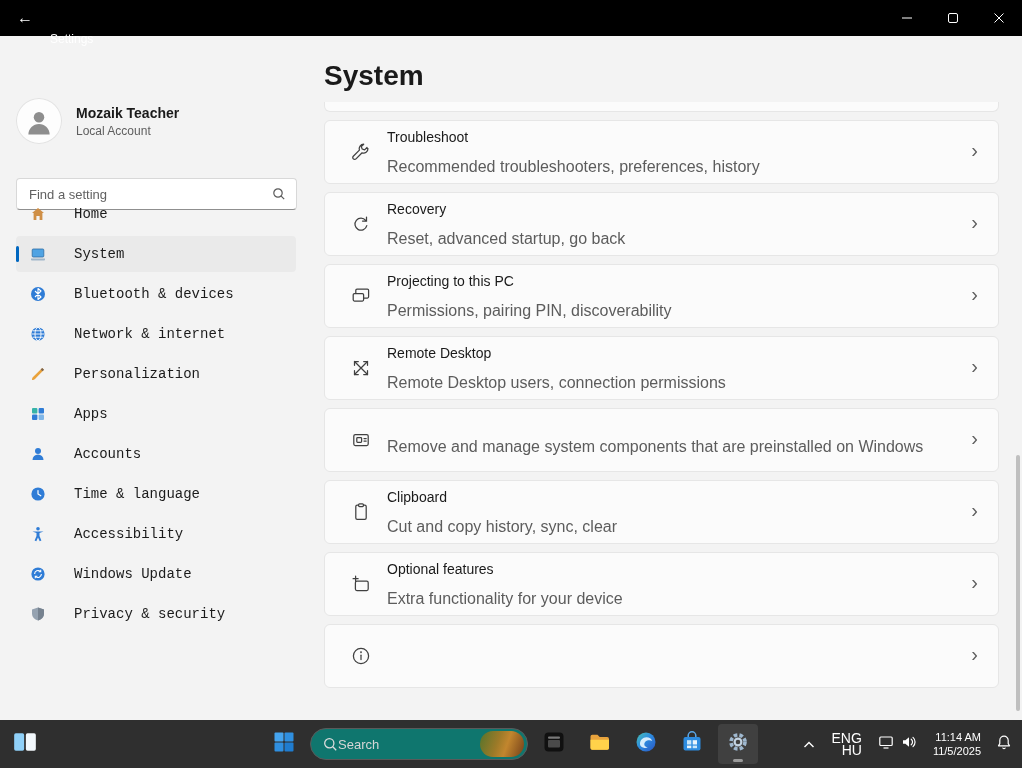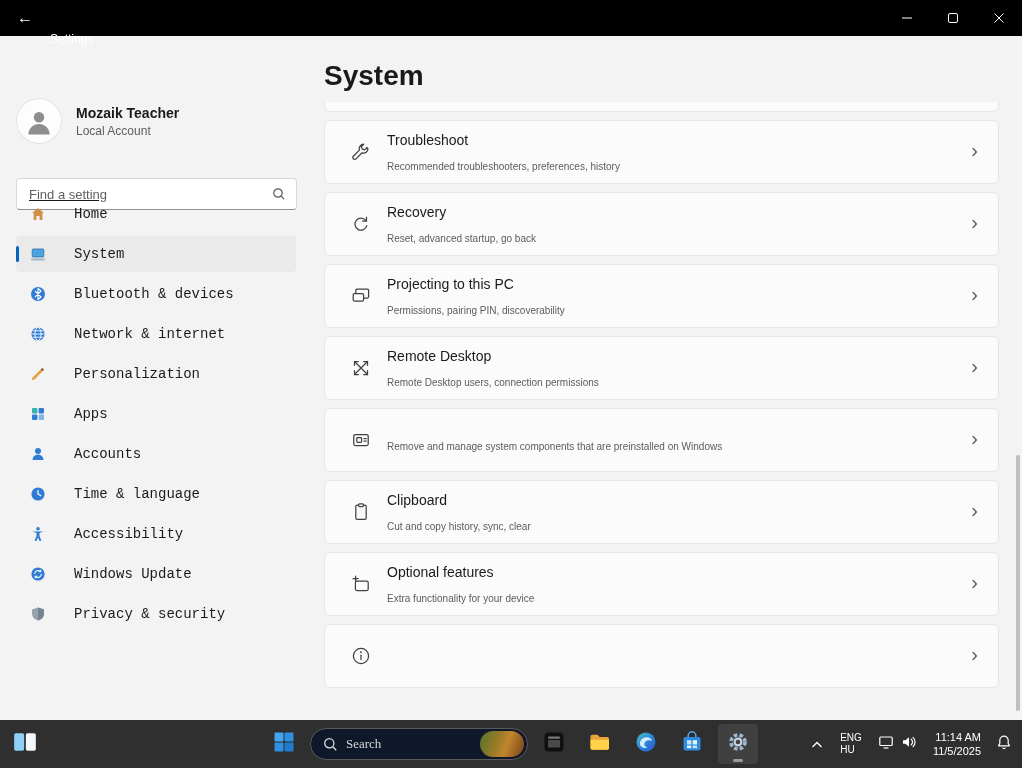--- a/index.html
+++ b/index.html
@@ -29,21 +29,21 @@
   .user-block { position:absolute; top:62px; left:16px; display:flex; align-items:center; gap:14px; }
   .avatar { width:46px; height:46px; border-radius:50%; background:#fdfdfd;
     display:flex; align-items:center; justify-content:center; overflow:hidden;
     box-shadow:0 0 0 1px #e2e2e2 inset; }
   .avatar svg { margin-top:6px; }
   .user-name { font-size:14px; font-weight:700; color:#1a1a1a; }
   .user-type { font-size:12px; color:#5e5e5e; margin-top:3px; }
 
   .search-box { position:absolute; top:142px; left:16px; width:281px; height:32px;
     background:#ffffff; border:1px solid #d8d8d8; border-bottom:1px solid #8f8f8f;
-    border-radius:4px; display:flex; align-items:center; padding:0 10px 0 12px;text-decoration:underline; }
+    border-radius:4px; display:flex; align-items:center; padding:0 10px 0 12px; }
   .search-input { flex:1; border:none; outline:none; background:transparent; font-size:13px;
     font-family:inherit; color:#1a1a1a; }
   .search-input::placeholder { color:#616161; }
   .search-ic { display:flex; }
 
   .nav { position:absolute; top:160px; left:0; right:0; }
   .nav-item { position:relative; display:flex; align-items:center; gap:28px; height:36px;
     margin:0 16px 4px 16px; padding-left:14px; border-radius:4px; font-size:14px; color:#1b1b1b;
     cursor:default;font-family:Liberation Mono, monospace; }
   .nav-item.selected { background:var(--selected-item-bg,#eaeaea); }
@@ -54,48 +54,48 @@
   
   .main { position:absolute; left:324px; top:36px; right:0; bottom:48px; }
   .main-title { font-size:28px; font-weight:600; color:#1a1a1a; position:absolute; top:24px; left:0; }
   .cards { position:absolute; top:66px; left:0; width:675px; }
   .card { position:relative; height:64px; background:var(--card-bg,#fbfbfb);
     border:1px solid var(--card-border,#e6e6e6); border-radius:6px; margin-bottom:8px;
     display:flex; align-items:center; }
   .card.partial { height:10px; border-top:none; border-radius:0 0 6px 6px; }
   .card-icon { width:20px; height:20px; margin:0 16px 0 26px; color:#404040; flex:0 0 auto; display:flex; }
   .card-title { font-size:14px; color:#1a1a1a; }
-  .card-sub { font-size:10px; color:#5c5c5c; margin-top:13px; }
+  .card-sub { font-size:16px; color:#5c5c5c; margin-top:13px; }
   .card-chevron { position:absolute; right:20px; top:50%; transform:translateY(-58%);
     font-size:20px; color:#5f5f5f; line-height:1; }
 
   .scrollbar-thumb { position:absolute; right:2px; top:455px; width:4px; height:256px;
     background:#bfbfbf; border-radius:2px; }
 
   
   .taskbar { position:absolute; bottom:0; left:0; right:0; height:48px;
     background:var(--taskbar-bg,#2f2f2f); }
   .tb-corner { position:absolute; left:8px; top:50%; transform:translateY(-50%);
     width:34px; height:38px; display:flex; align-items:center; justify-content:center; border-radius:4px; }
   .tb-center { position:absolute; left:50%; top:0; height:100%; transform:translateX(-50%);
     display:flex; align-items:center; gap:6px; }
   .tb-btn { width:40px; height:40px; border-radius:4px; display:flex; align-items:center;
     justify-content:center; position:relative; }
   .tb-btn.active { background:#404040; }
   .indicator { position:absolute; bottom:2px; left:50%; transform:translateX(-50%);
     width:10px; height:3px; border-radius:2px; background:#9a9a9a; }
-  .search-pill { height:32px; width:218px; border-radius:16px; background:#0f172a;
-    border:1px solid #5a5a5a; display:flex; align-items:center; gap:8px; padding:0 3px 0 12px;font-family:Liberation Serif, serif; }
+  .search-pill { height:32px; width:218px; border-radius:16px; background:#0f766e;
+    border:1px solid #5a5a5a; display:flex; align-items:center; padding:0 3px 0 12px; }
   .tb-search-ic { display:flex; }
   .search-pill-text { font-size:13px; color:#d6d6d6; flex:1; }
   .search-img { width:44px; height:26px; border-radius:13px;
     background:linear-gradient(110deg,#55742c 0%,#9c7a28 40%,#c2862e 60%,#74401a 100%); }
   .tb-right { position:absolute; right:4px; top:0; height:100%; display:flex; align-items:center; gap:2px; }
   .tb-sm-btn { width:28px; height:40px; display:flex; align-items:center; justify-content:center; border-radius:4px; }
-  .lang { font-size:10px; color:#ffffff; text-align:left; line-height:12px; padding:0 7px; }
+  .lang { font-size:14px; color:#ffffff; text-align:right; line-height:12px; padding:0 7px; }
   .tray-icons { display:flex; align-items:center; gap:7px; padding:0 7px; }
   .clock { font-size:11px; color:#ffffff; text-align:right; line-height:14px; padding:0 7px; }
 </style>
 </head>
 <body>
 
 <div class="window">
 
   <header class="titlebar">
     <div class="back-btn">

